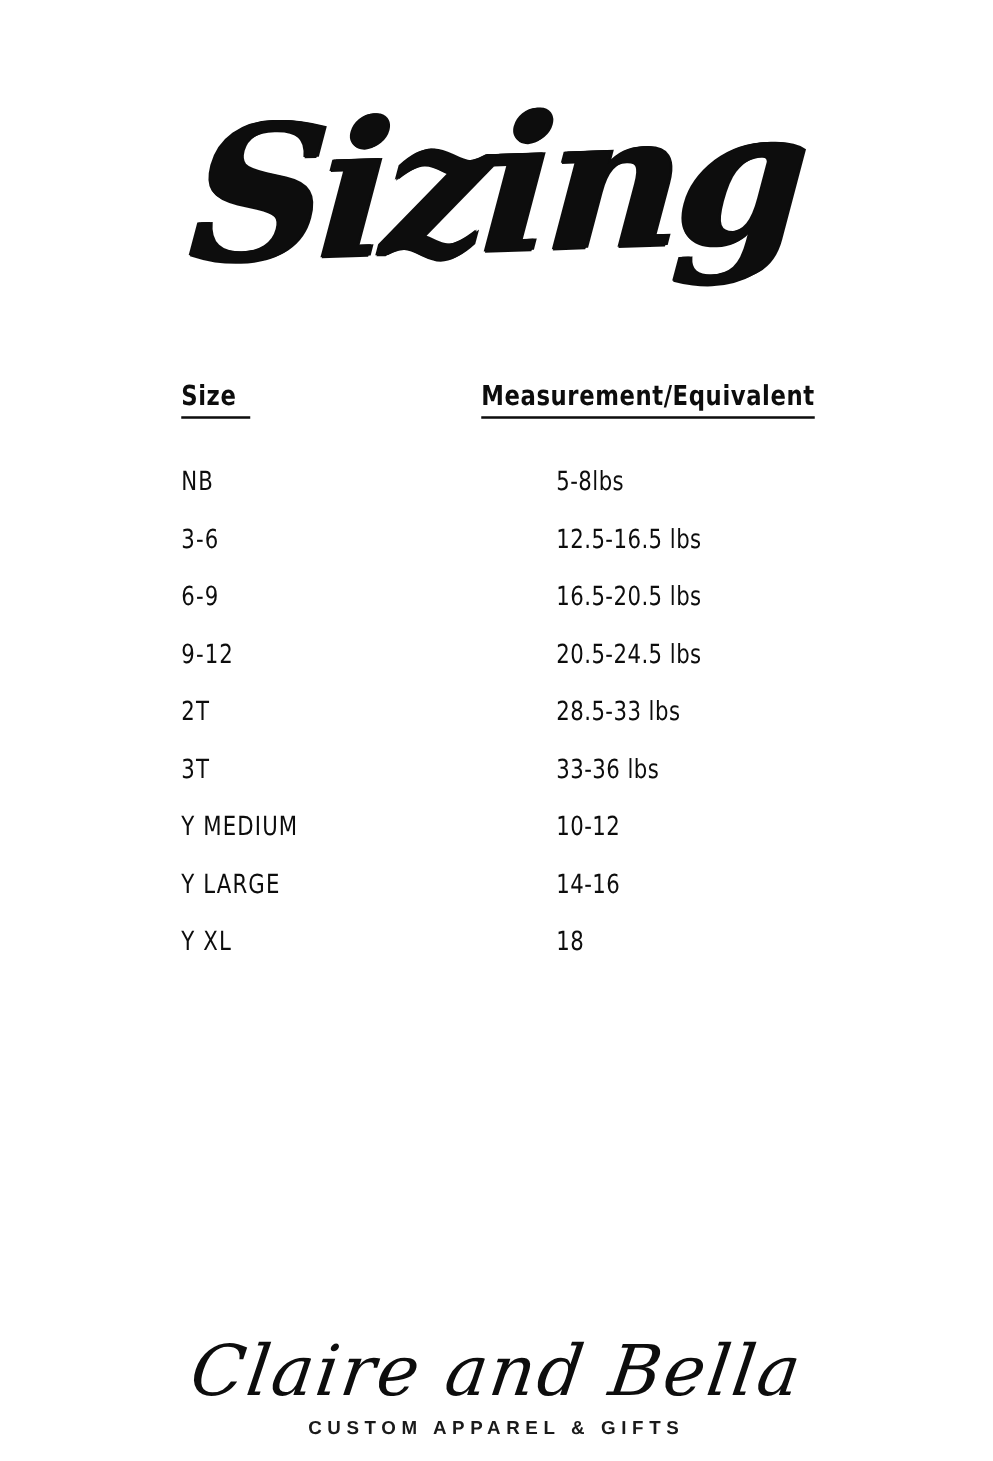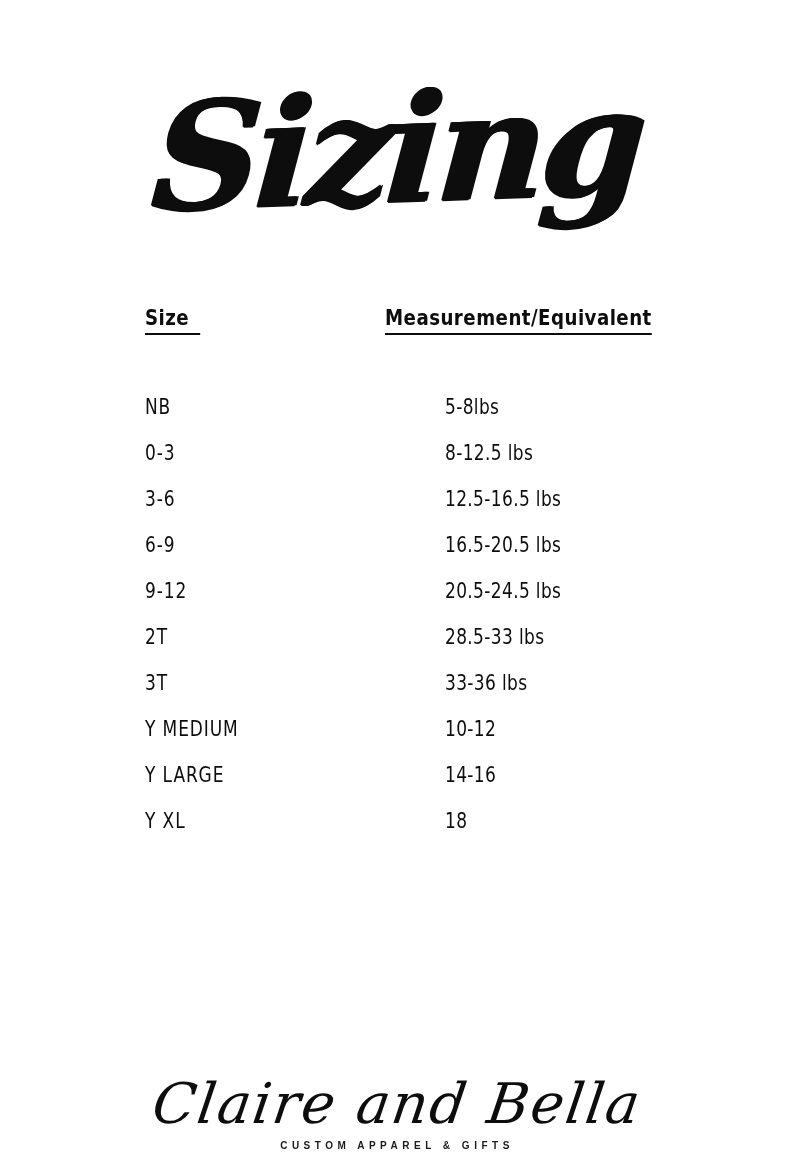--- a/index.html
+++ b/index.html
@@ -75,21 +75,21 @@
     transform-origin: left bottom;
   }
   .head-size { width: 62px; }
   .head-measure { margin-left: 180px; }
 
   .rows {
     margin-top: 34px;
   }
   .row {
     display: flex;
-    align-items: flex-end;
+    align-items: flex-start;
     height: 46px;
   }
   .cell-size {
     width: 300px;
     font-family: "DejaVu Sans Condensed", "Liberation Sans Narrow", "Liberation Sans", sans-serif;
     font-size: 21px;
     font-weight: 500;
     letter-spacing: 1px;
     color: #0d0d0d;
     transform: scaleX(0.9);
@@ -120,21 +120,21 @@
     font-size: 56px;
     line-height: 1.05;
     letter-spacing: 2px;
     color: #0d0d0d;
     transform: skewX(-8deg);
     display: inline-block;
   }
   .tagline {
     margin-top: 6px;
     font-family: "Liberation Sans", sans-serif;
-    font-size: 10px;
+    font-size: 15px;
     font-weight: 600;
     letter-spacing: 4.5px;
     color: #1a1a1a;
   }
 </style>
 </head>
 <body>
 
 <div class="page">
 
@@ -149,24 +149,20 @@
       <div class="head-measure">Measurement/Equivalent</div>
     </div>
 
     <div class="rows">
 
       <div class="row">
         <div class="cell-size">NB</div>
         <div class="cell-measure">5-8lbs</div>
       </div>
 
-      <div class="row">
-        <div class="cell-size">0-3</div>
-        <div class="cell-measure">8-12.5 lbs</div>
-      </div>
 
       <div class="row">
         <div class="cell-size">3-6</div>
         <div class="cell-measure">12.5-16.5 lbs</div>
       </div>
 
       <div class="row">
         <div class="cell-size">6-9</div>
         <div class="cell-measure">16.5-20.5 lbs</div>
       </div>

